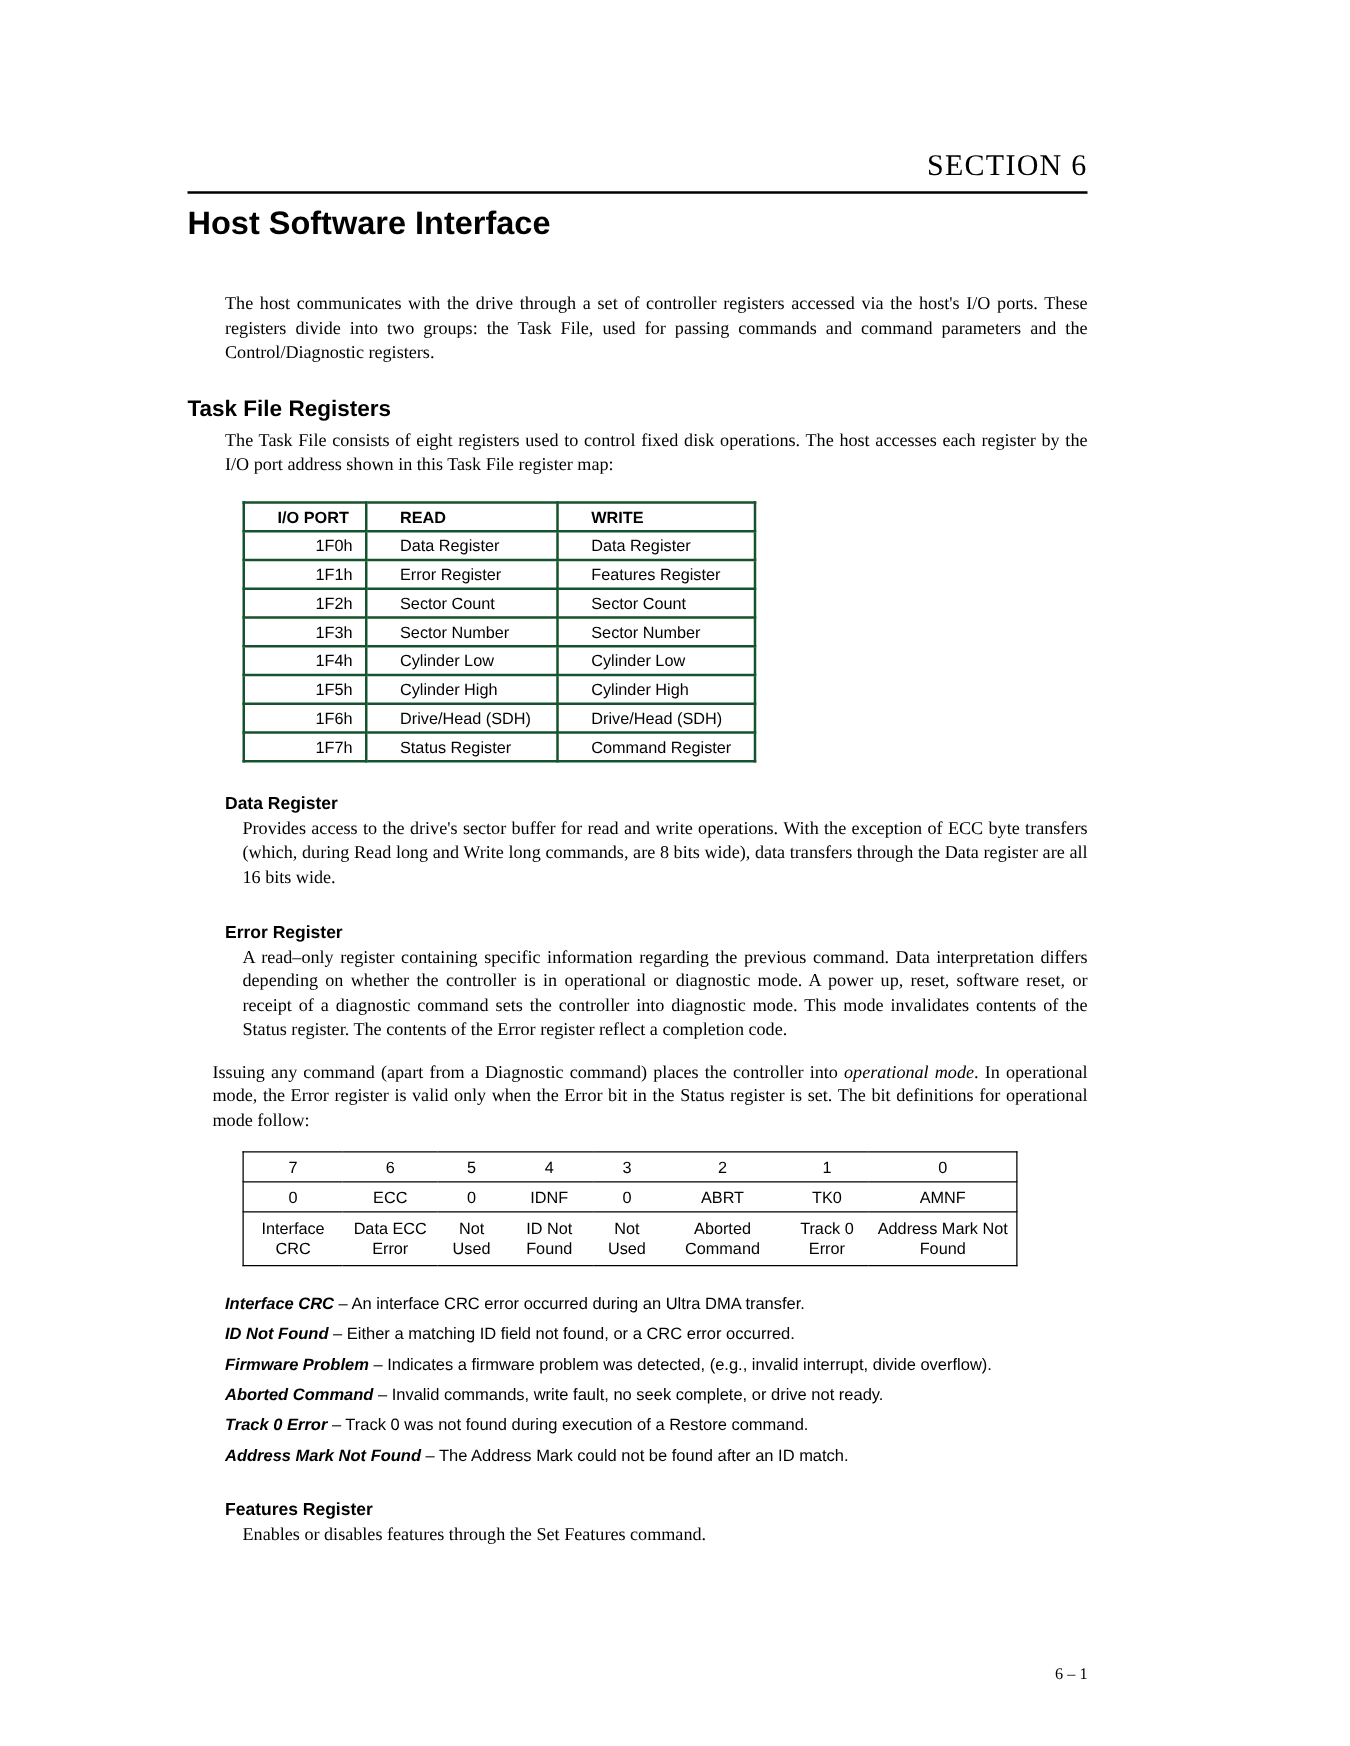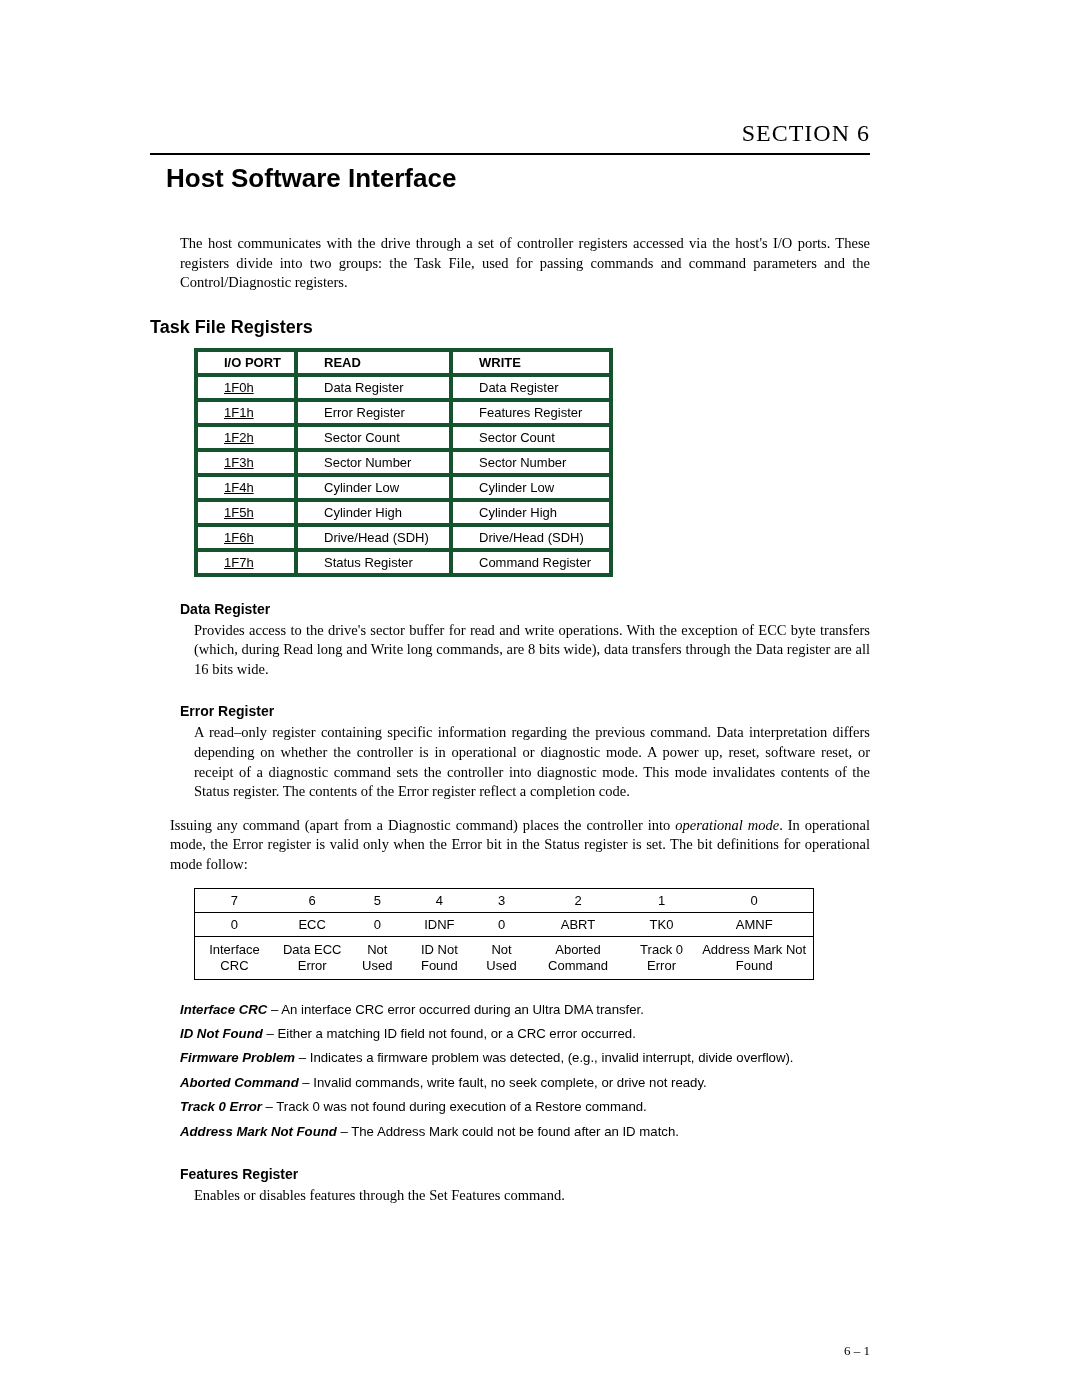--- a/index.html
+++ b/index.html
@@ -25,21 +25,21 @@
   }
   .title-rule {
     border: none;
     border-top: 2px solid #000;
     margin: 0 0 8px 0;
   }
   .main-title {
     font-family: Arial, Helvetica, sans-serif;
     font-weight: 900;
     font-size: 26px;
-    margin: 0 0 40px 16px;
+    margin: 0 0 40px 0;
   }
   .intro-para {
     font-size: 14.5px;
     line-height: 1.35;
     margin: 0 0 24px 30px;
     text-align: justify;
   }
   .h2 {
     font-family: Arial, Helvetica, sans-serif;
     font-weight: 900;
@@ -66,29 +66,29 @@
     margin: 6px 0 18px 30px;
     text-align: justify;
   }
   table.reg-table {
     border-collapse: collapse;
     margin: 10px 0 0 44px;
     font-family: Arial, Helvetica, sans-serif;
     font-size: 13px;
   }
   table.reg-table th, table.reg-table td {
-    border: 4px solid #14532d;
+    border: 2px solid #14532d;
     padding: 3px 10px 3px 26px;
     text-align: left;
     vertical-align: top;
   }
   table.reg-table th {
     font-weight: bold;
   }
-  table.reg-table td.port { text-align: left; width: 60px; text-decoration: underline;}
+  table.reg-table td.port { text-align: right; width: 60px;}
   table.reg-table td.read { width: 115px; }
   table.reg-table td.write { width: 120px; }
 
   table.bit-table {
     border-collapse: collapse;
     margin: 14px 0 20px 44px;
     font-family: Arial, Helvetica, sans-serif;
     font-size: 13px;
     width: 620px;
   }
@@ -114,38 +114,39 @@
   .defs {
     margin: 0 0 0 30px;
     font-family: Arial, Helvetica, sans-serif;
     font-size: 13.2px;
     line-height: 1.55;
   }
   .defs .row { margin-bottom: 4px; }
   .defs .term { font-weight: bold; font-style: italic; }
   .page-num {
     position: absolute;
-    bottom: 38px;
+    bottom: 50px;
     right: 110px;
     font-size: 13px;
     font-family: Georgia, serif;
   }
 </style>
 </head>
 <body>
 
 <div class="page">
 
   <div class="section-label">SECTION 6</div>
   <hr class="title-rule">
   <h1 class="main-title">Host Software Interface</h1>
 
   <p class="intro-para">The host communicates with the drive through a set of controller registers accessed via the host's I/O ports. These registers divide into two groups: the Task File, used for passing commands and command parameters and the Control/Diagnostic registers.</p>
 
   <h2 class="h2">Task File Registers</h2>
+  <p class="sub-para">The Task File consists of eight registers used to control fixed disk operations. The host accesses each register by the I/O port address shown in this Task File register map:</p>
 
   <table class="reg-table">
     <tbody>
         <tr>
       <th>I/O PORT</th>
       <th>READ</th>
       <th>WRITE</th>
     </tr>
     <tr>
           <td class="port">1F0h</td>

